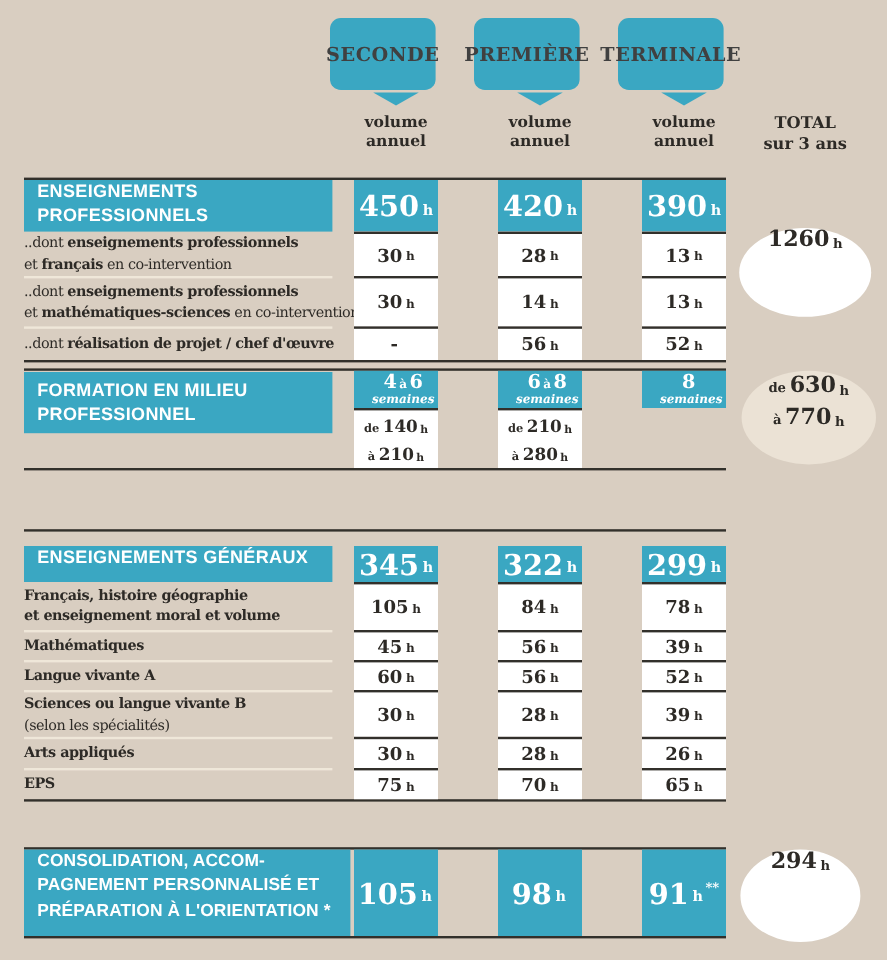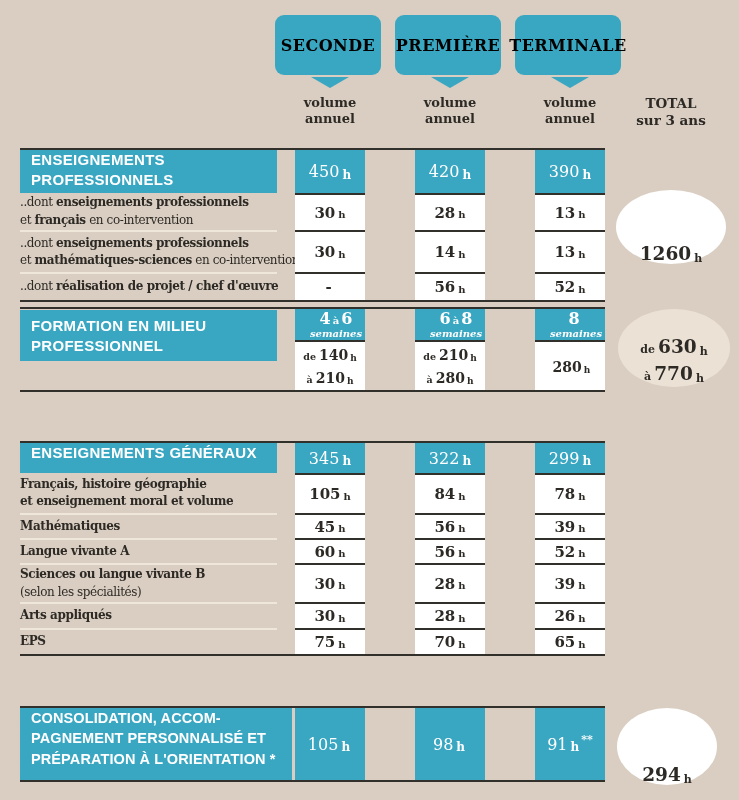--- a/index.html
+++ b/index.html
@@ -13,22 +13,22 @@
   }
   html,body{margin:0;padding:0;}
   body{background:var(--bg);}
   #page{
     position:relative;width:739px;height:800px;overflow:hidden;
     background:var(--bg);color:var(--dark);
     font-family:"DejaVu Serif",serif;
   }
   
   .topbox{
-    position:absolute;top:15px;width:106px;height:60px;background:var(--teal);
-    border-radius:9px;color:#000000;display:flex;align-items:center;justify-content:center;
+    position:absolute;top:15px;width:88px;height:60px;background:var(--teal);
+    border-radius:9px;color:#404040;display:flex;align-items:center;justify-content:center;
     font-weight:bold;font-size:16px;letter-spacing:0.5px;
   }
   #tb1{left:275px}#tb2{left:395px}#tb3{left:515px}
   .tri{
     position:absolute;top:77px;width:0;height:0;
     border-left:19px solid transparent;border-right:19px solid transparent;
     border-top:11px solid var(--teal);
   }
   #tr1{left:311px}#tr2{left:431px}#tr3{left:551px}
   .colsub{
@@ -45,33 +45,33 @@
     position:absolute;left:20px;width:585px;
     border-top:2px solid var(--rule);border-bottom:2px solid var(--rule);
     box-sizing:border-box;
   }
   #sec1{top:148px}
   #sec2{top:307px;height:85px}
   #sec3{top:441px}
   #sec4{top:706px}
   .tgrid{display:grid;grid-template-columns:257px 18px 70px 50px 70px 50px 70px;}
   #sec1 .tgrid{grid-template-rows:43px 37px 42px 28px;}
-  #sec3 .tgrid{grid-template-rows:30px 40px 25px 25px 39px 26px 26px;}
+  #sec3 .tgrid{grid-template-rows:30px 40px 25px 25px 39px 26px 26px;margin-top:12px;}
   #sec4 .tgrid{grid-template-columns:272px 3px 70px 50px 70px 50px 70px;grid-template-rows:72px;}
   .tlabel{
     background:var(--teal);color:#fff;
     font-family:"Liberation Sans",sans-serif;font-weight:bold;
     display:flex;box-sizing:border-box;padding-left:11px;
   }
   .tlabel .tl{white-space:pre-line;font-size:15px;line-height:1.3;letter-spacing:0.3px;}
   #sec4 .tlabel .tl{font-size:14.5px;line-height:1.4;letter-spacing:0.1px;}
   .thv{
     background:var(--teal);color:#fff;display:flex;align-items:center;justify-content:center;
   }
-  .thv .num{font-weight:normal;font-size:16px;}
+  .thv .num{font-weight:bold;font-size:24px;}
   .thv .u{font-weight:bold;font-size:12px;margin-left:3px;position:relative;top:3px;}
   .thv .sup{font-weight:bold;font-size:11px;position:relative;top:-5px;margin-left:2px;}
   .wval{
     background:var(--white);border-top:2px solid var(--rule);box-sizing:border-box;
     display:flex;align-items:center;justify-content:center;
   }
   .wval .num{font-weight:bold;font-size:15px;}
   .wval .u{font-weight:bold;font-size:10px;margin-left:3px;position:relative;top:2px;}
   .rlabel{
     display:flex;flex-direction:column;justify-content:center;box-sizing:border-box;
@@ -101,21 +101,21 @@
     height:50px;background:var(--white);border-top:2px solid var(--rule);box-sizing:border-box;
     display:flex;flex-direction:column;justify-content:space-evenly;align-items:center;
   }
   .s2body.single{justify-content:center;}
   .s2line .pre{font-weight:bold;font-size:9.5px;margin-right:3px;}
   .s2line .num{font-weight:bold;font-size:14px;}
   .s2line .u{font-weight:bold;font-size:9px;margin-left:2px;position:relative;top:1px;}
   
   .oval{
     position:absolute;border-radius:50%;background:var(--white);
-    display:flex;flex-direction:column;align-items:center;justify-content:flex-end;
+    display:flex;flex-direction:column;align-items:center;justify-content:flex-start;
   }
   #oval1{left:616px;top:190px;width:110px;height:74px;}
   #oval2{left:618px;top:309px;width:112px;height:78px;background:var(--oval-cream);}
   #oval3{left:629px;top:498px;width:104px;height:84px;}
   #oval4{left:617px;top:708px;width:100px;height:77px;}
   .oline{line-height:1.1;}
   .oline .pre{font-weight:bold;font-size:11px;margin-right:3px;}
   .oline .num{font-weight:bold;font-size:18.5px;}
   .oline .u{font-weight:bold;font-size:11px;margin-left:3px;position:relative;top:2px;}
   #oval2 .oline{margin:3px 0;}
@@ -252,23 +252,20 @@
       <div class="s2body">
           <div class="s2line"><span class="pre">de</span><span class="num">210</span><span class="u">h</span></div>
           <div class="s2line"><span class="pre">à</span><span class="num">280</span><span class="u">h</span></div>
         </div>
     </div>
     <div class="s2col" id="s2c3">
       <div class="s2head">
           <div class="s2big"><span>8</span><span class="s2sep"></span><span></span></div>
           <div class="s2sub">semaines</div>
         </div>
-      <div class="s2body single">
-          <div class="s2line"><span class="pre"></span><span class="num">280</span><span class="u">h</span></div>
-        </div>
     </div>
   </div>
 
   <div class="sec" id="sec3">
     <div class="tgrid">
       <div class="tlabel">
           <span class="tl">ENSEIGNEMENTS GÉNÉRAUX</span>
         </div>
       <div class="gap"></div>
       <div class="thv">

